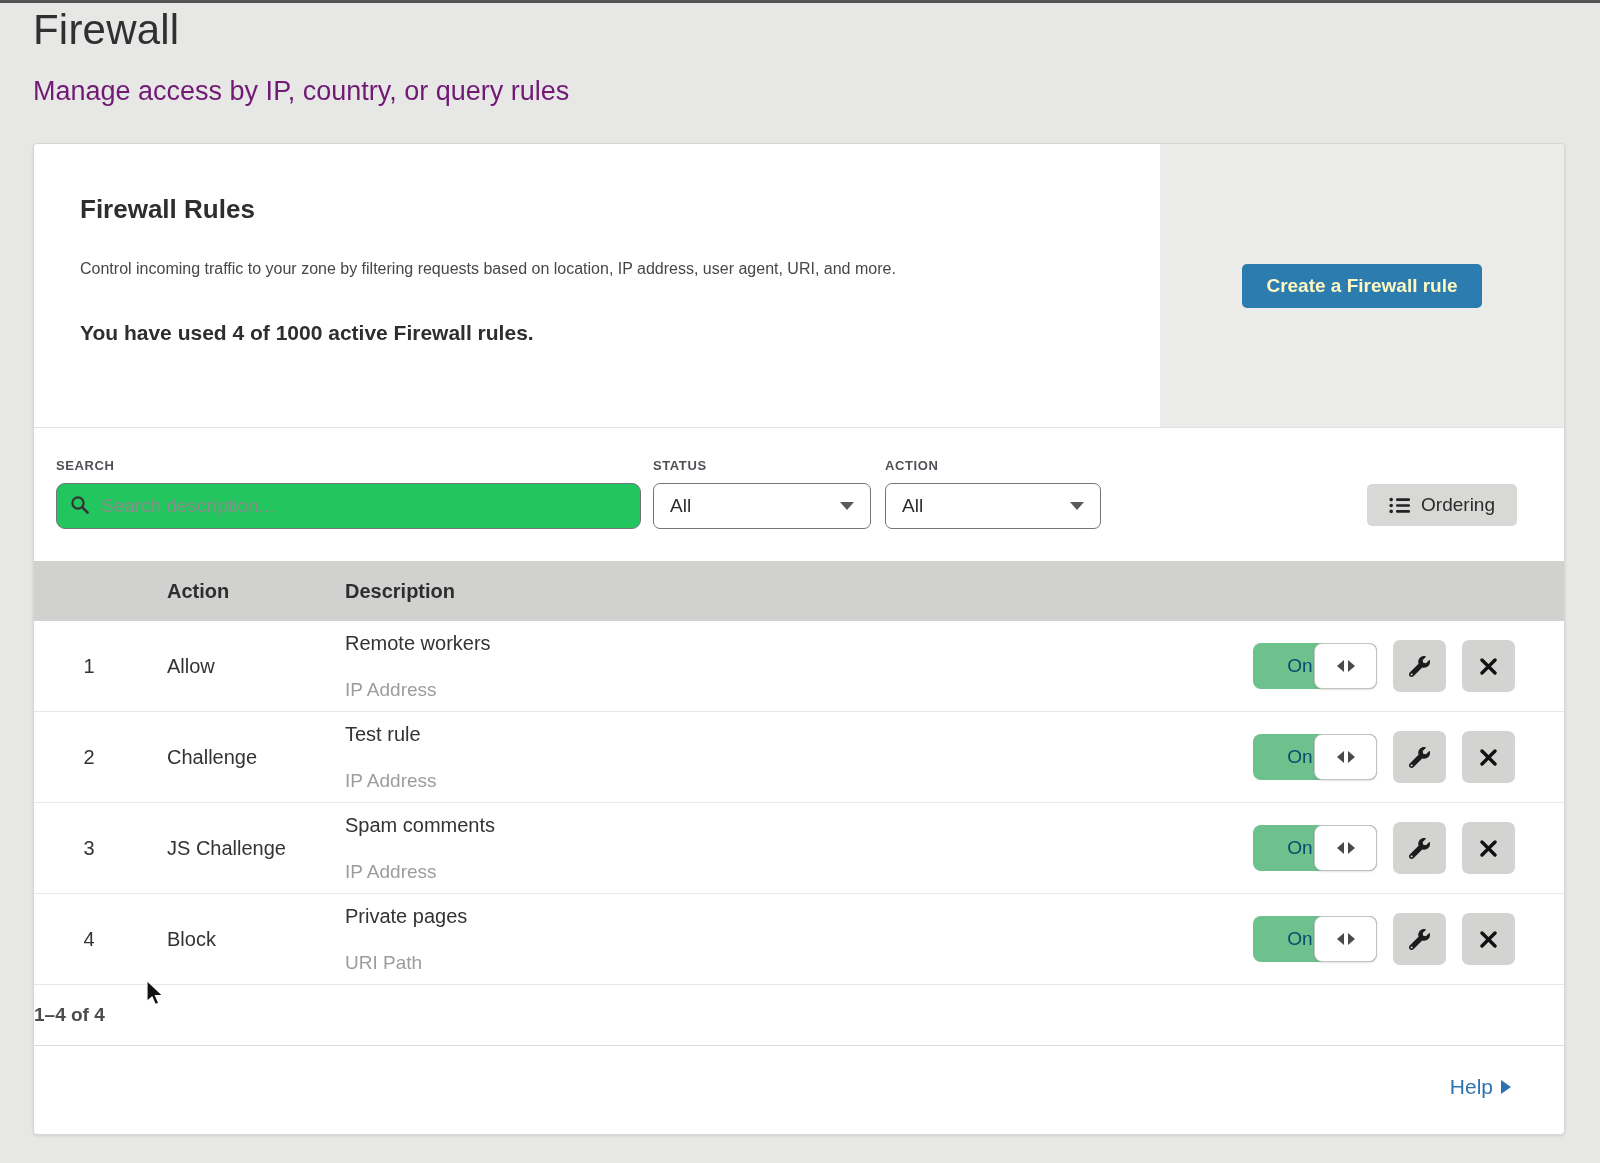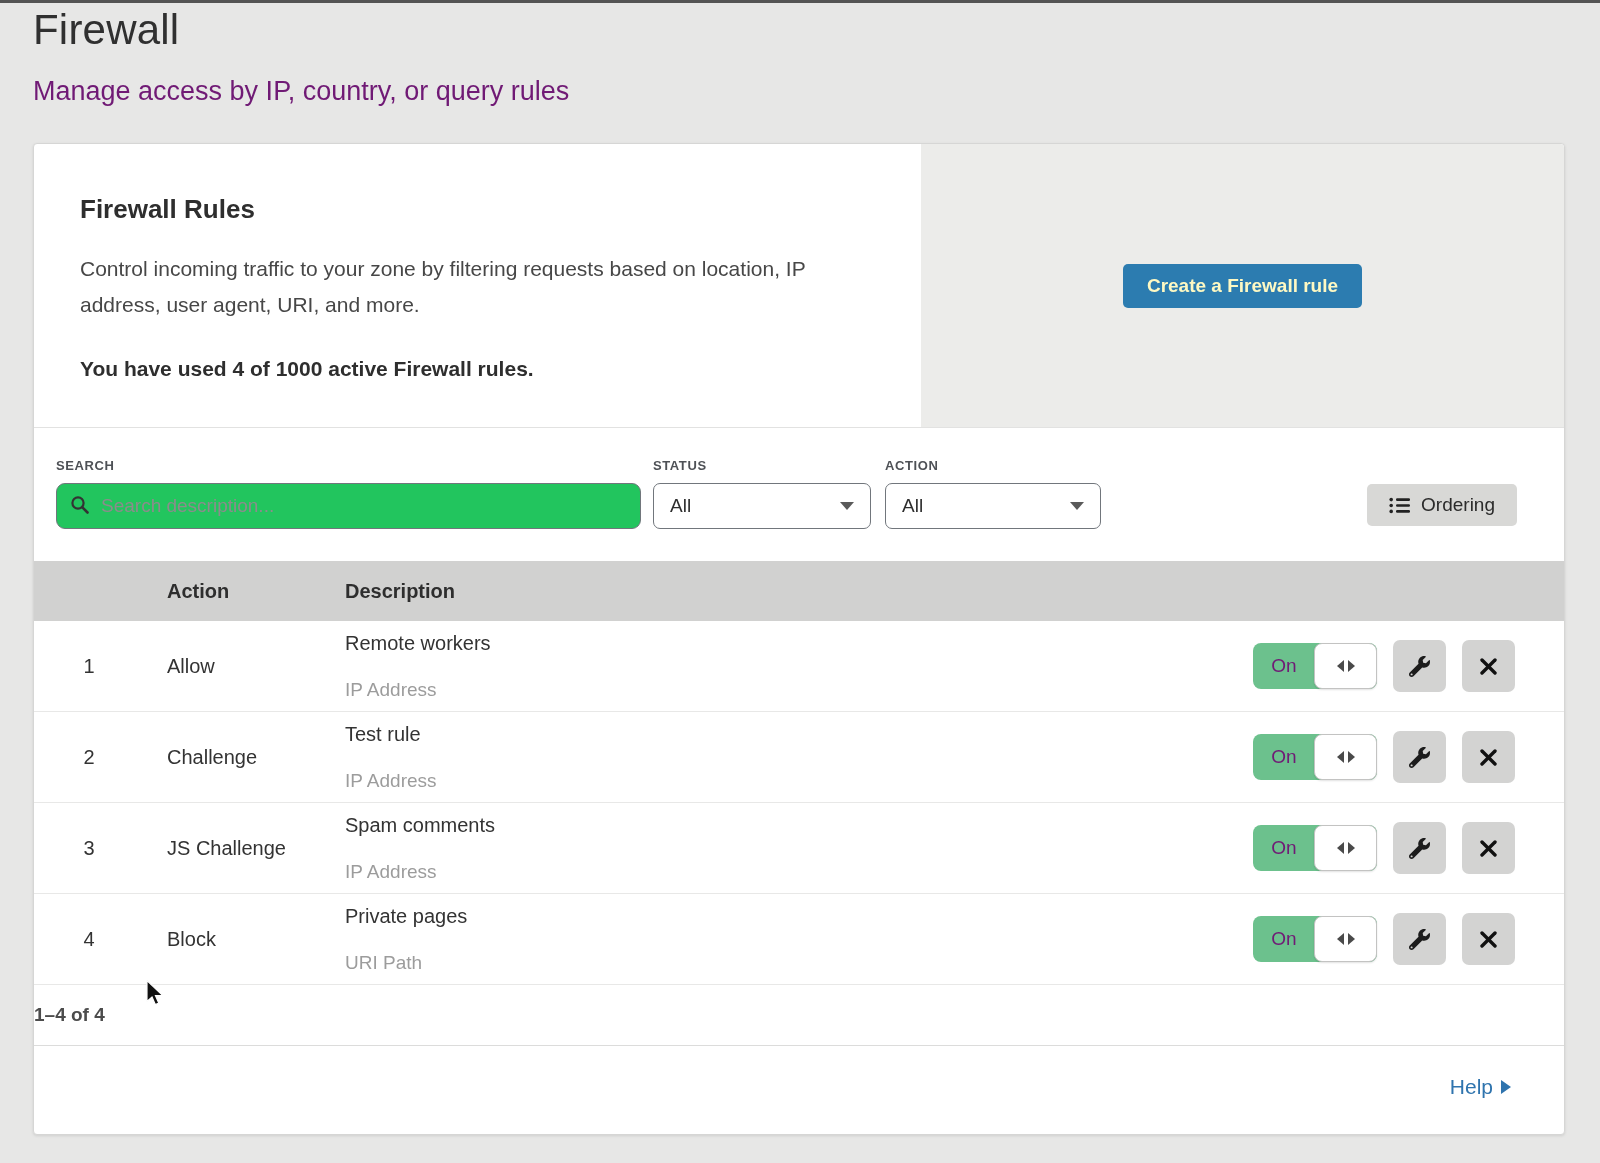--- a/index.html
+++ b/index.html
@@ -20,23 +20,23 @@
 
   
   .card {
     position:absolute; left:33px; top:143px; width:1532px; height:992px;
     background:#ffffff; border:1px solid #d6d6d5; border-radius:4px;
     box-shadow:0 1px 3px rgba(0,0,0,.10);
   }
 
   
   .card-header { display:flex; height:284px; border-bottom:1px solid #e2e2e1; }
-  .card-header-info { width:887px; padding:50px 60px 0 46px; }
+  .card-header-info { width:1126px; padding:50px 60px 0 46px; }
   .card-header-title { font-size:26px; font-weight:700; color:#2e2e2e; }
-  .card-header-desc { margin-top:26px; font-size:21px; line-height:36px; color:#474747; max-width:960px; }
+  .card-header-desc { margin-top:26px; font-size:16px; line-height:36px; color:#474747; max-width:960px; }
   .card-header-usage { margin-top:34px; font-size:21px; font-weight:700; color:#2e2e2e; }
   .card-header-panel {
     flex:1; background:#ececea; border-radius:0 4px 0 0;
     display:flex; align-items:center; justify-content:center;
   }
   .btn-primary {
     background:#2c7cb0; color:#fef9c3; border:none; border-radius:5px;
     font-family:inherit; font-size:19px; font-weight:600;
     padding:11px 24px; cursor:pointer;
   }
@@ -82,23 +82,23 @@
   }
   .row-num { font-size:20px; color:#333; }
   .row-action { font-size:20px; color:#333; }
   .desc-title { font-size:20px; color:#333; }
   .desc-sub { font-size:19px; color:#9c9c9c; margin-top:24px; }
   .row-controls { display:flex; align-items:center; margin-right:49px; }
 
   
   .toggle { position:relative; width:124px; height:46px; background:#6cc18d; border-radius:8px; cursor:pointer; flex-shrink:0; }
   .toggle-on-label {
-    position:absolute; left:0; top:0; width:62px; height:46px;
+    position:absolute; left:16px; top:0; width:62px; height:46px;
     display:flex; align-items:center; justify-content:center;
-    color:#701a75; font-size:19px; font-weight:500;
+    color:#0c4a6e; font-size:19px; font-weight:500;
   }
   .toggle-handle {
     position:absolute; right:0; top:0; width:63px; height:46px; background:#fff;
     border:1px solid #c3c3c2; border-radius:8px;
     display:flex; align-items:center; justify-content:center;
     box-shadow:0 1px 2px rgba(0,0,0,.12);
   }
   .tri-left { width:0; height:0; border-top:6px solid transparent; border-bottom:6px solid transparent; border-right:7px solid #4a4a4a; margin-right:4px; }
   .tri-right { width:0; height:0; border-top:6px solid transparent; border-bottom:6px solid transparent; border-left:7px solid #4a4a4a; }
 

